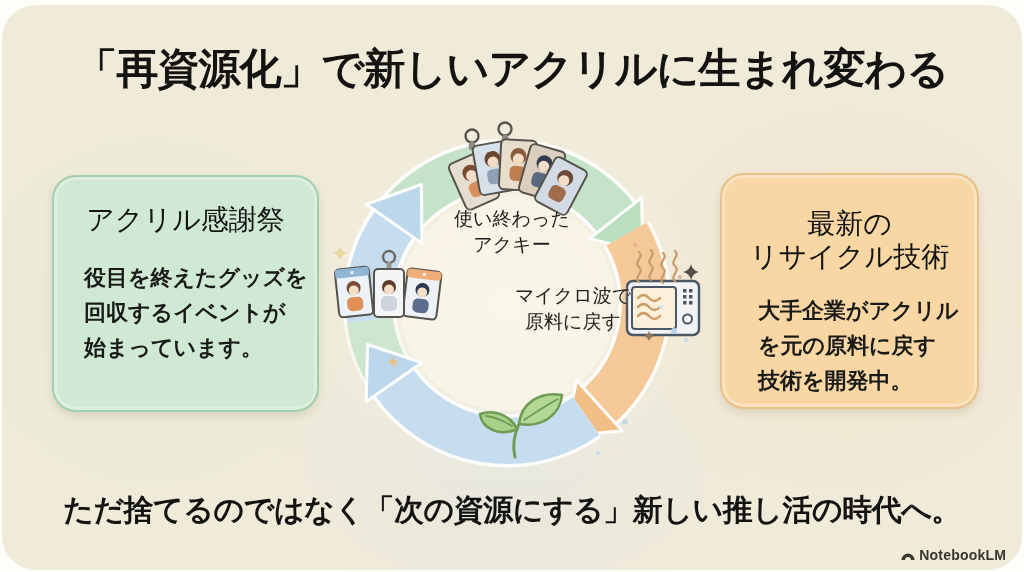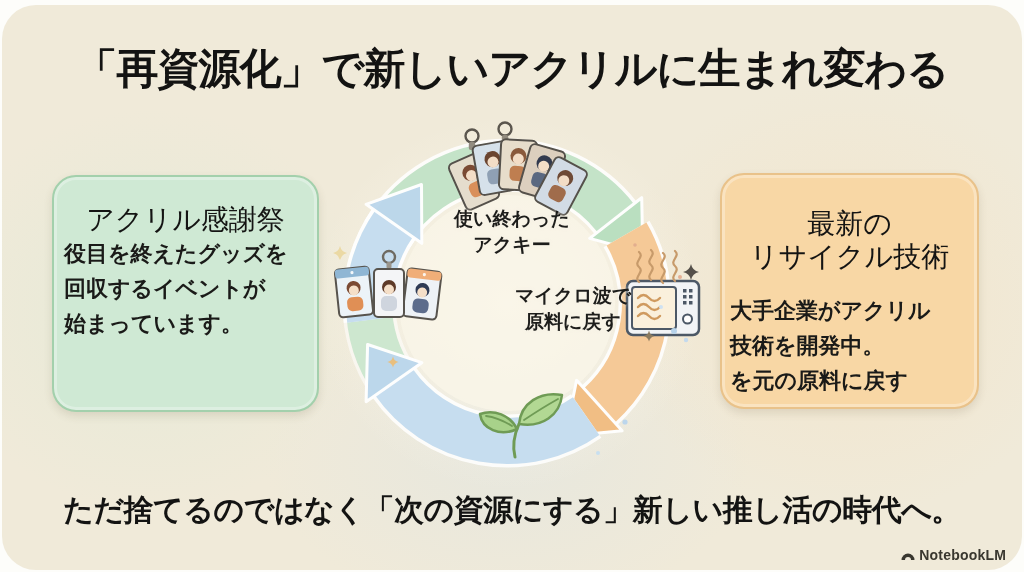--- a/index.html
+++ b/index.html
@@ -32,25 +32,25 @@
   .card-left{
     left:50px;top:170px;width:263px;height:233px;
     background:#cfe9d4;border:2px solid #a3d0ac;
   }
   .card-right{
     left:718px;top:168px;width:255px;height:232px;
     background:#f8d7a5;border:2px solid #e9c28a;
   }
   .card-title{ text-align:center;font-size:28px;font-weight:400;color:#141413;margin-top:26px;line-height:33px;}
   .card-right .card-title{margin-top:32px;}
-  .card-body{ padding-left:10px;font-size:22px;font-weight:700;color:#1a1a18;line-height:35px;}
-  .card-right .card-body{margin-top:20px;padding-left:8px;font-size:22px;}
+  .card-body{ margin-top:24px;padding-left:30px;font-size:22px;font-weight:700;color:#1a1a18;line-height:35px;}
+  .card-right .card-body{margin-top:20px;padding-left:36px;font-size:22px;}
   .cycle-label{
     position:absolute;z-index:2;text-align:center;
-    font-size:19px;font-weight:700;color:#1d1d1b;line-height:26px;
+    font-size:19px;font-weight:400;color:#1d1d1b;line-height:26px;
     text-shadow:0 0 4px rgba(245,240,228,.9);
   }
   .label-top{left:410px;top:201px;width:200px;}
   .label-right{left:496px;top:278px;width:150px;}
   .label-bottom{left:392px;top:340px;width:240px;}
   .label-left{left:380px;top:268px;width:130px;}
   .tagline{
     position:absolute;top:485px;left:0;width:100%;z-index:3;
     text-align:center;font-size:30px;font-weight:900;color:#131312;letter-spacing:-0.5px;
   }
@@ -222,22 +222,22 @@
     </div>
   </div>
 
   <div class="card card-right">
     <div class="card-title">
       <div>最新の</div>
       <div>リサイクル技術</div>
     </div>
     <div class="card-body">
       <div>大手企業がアクリル</div>
+      <div>を元の原料に戻す</div>
       <div>技術を開発中。</div>
-      <div>を元の原料に戻す</div>
     </div>
   </div>
 
   <div class="cycle-label label-top">
     <div>使い終わった</div>
     <div>アクキー</div>
   </div>
   <div class="cycle-label label-right">
     <div>マイクロ波で</div>
     <div>原料に戻す</div>

